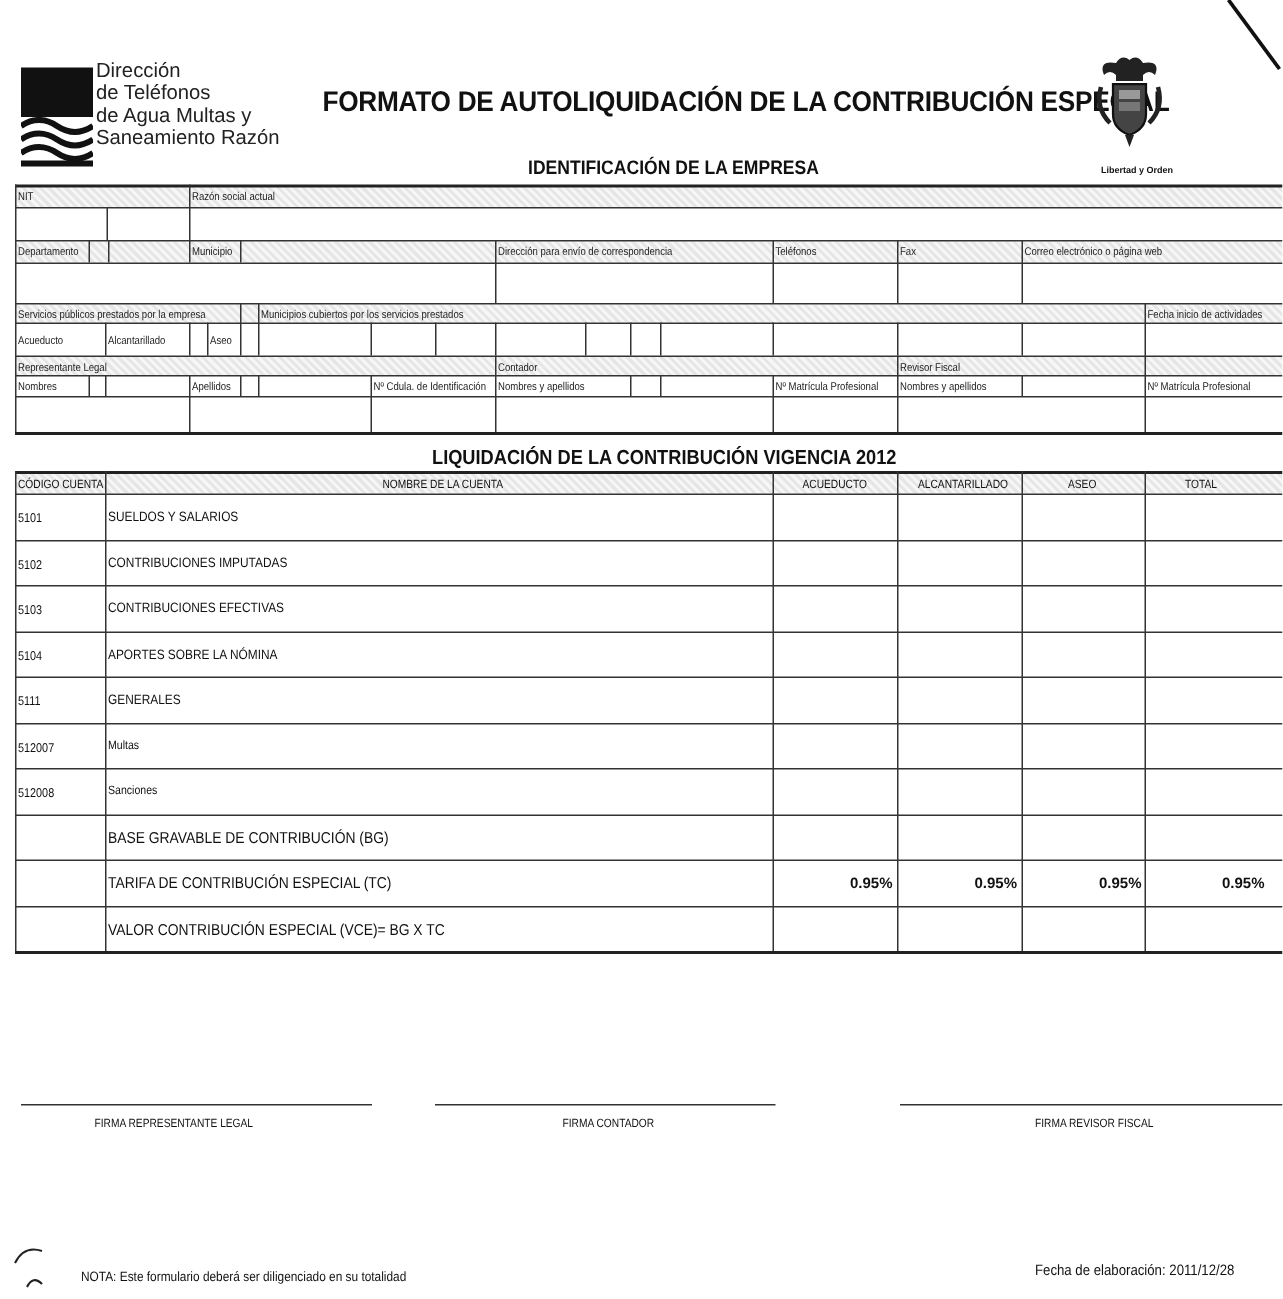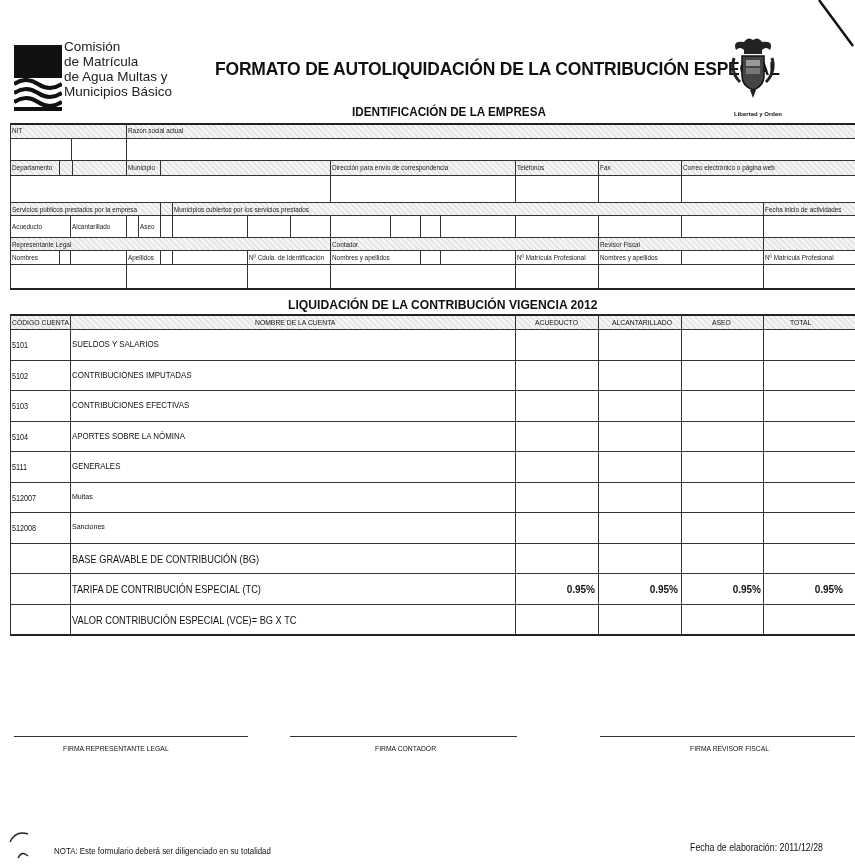--- a/index.html
+++ b/index.html
@@ -41,24 +41,24 @@
 
 <div class="abs logo-block"></div>
 <svg class="abs logo-waves" viewBox="0 0 48 34">
   <rect x="0" y="0" width="48" height="34" fill="#fff"></rect>
   <path d="M0 6 Q12 -2 24 6 T48 6" stroke="#111" stroke-width="4" fill="none"></path>
   <path d="M0 15 Q12 7 24 15 T48 15" stroke="#111" stroke-width="4" fill="none"></path>
   <path d="M0 24 Q12 16 24 24 T48 24" stroke="#111" stroke-width="4" fill="none"></path>
   <rect x="0" y="29" width="48" height="4" fill="#111"></rect>
 </svg>
 <div class="abs logo-text">
-  <div>Comisión</div>
-  <div>de Matrícula</div>
+  <div>Dirección</div>
+  <div>de Teléfonos</div>
   <div>de Agua Multas y</div>
-  <div>Municipios Básico</div>
+  <div>Saneamiento Razón</div>
 </div>
 <div class="abs title">FORMATO DE AUTOLIQUIDACIÓN DE LA CONTRIBUCIÓN ESPECIAL</div>
 <div class="abs subtitle">IDENTIFICACIÓN DE LA EMPRESA</div>
 <svg class="abs coat" viewBox="0 0 50 62">
   <path d="M8 14 Q4 4 16 6 Q20 0 25 4 Q30 0 34 6 Q46 4 42 14 Q38 10 34 14 L34 18 L16 18 L16 14 Q12 10 8 14Z" fill="#222"></path>
   <path d="M14 20 L36 20 L36 40 Q36 50 25 54 Q14 50 14 40 Z" fill="#444" stroke="#111" stroke-width="1.5"></path>
   <rect x="18" y="24" width="14" height="6" fill="#999"></rect>
   <rect x="18" y="32" width="14" height="6" fill="#777"></rect>
   <path d="M6 22 Q2 36 12 46 M44 22 Q48 36 38 46" stroke="#222" stroke-width="3" fill="none"></path>
   <path d="M22 54 L25 62 L28 54" fill="#222"></path>

